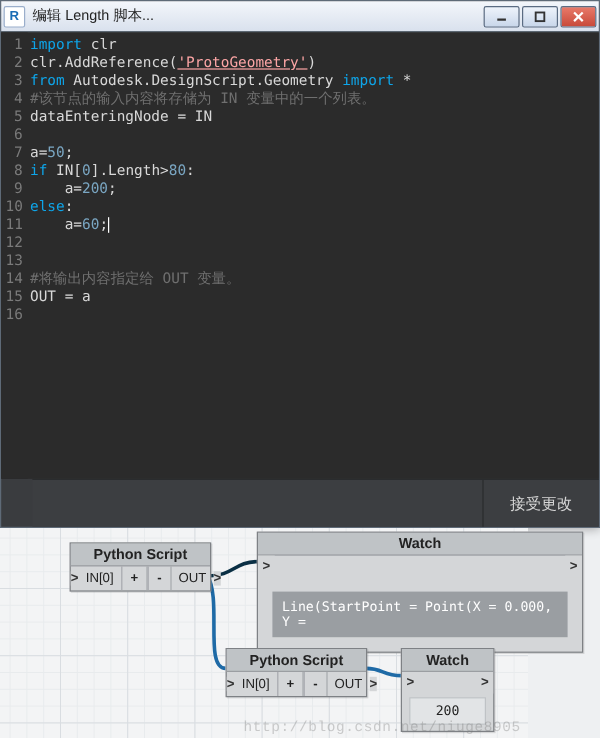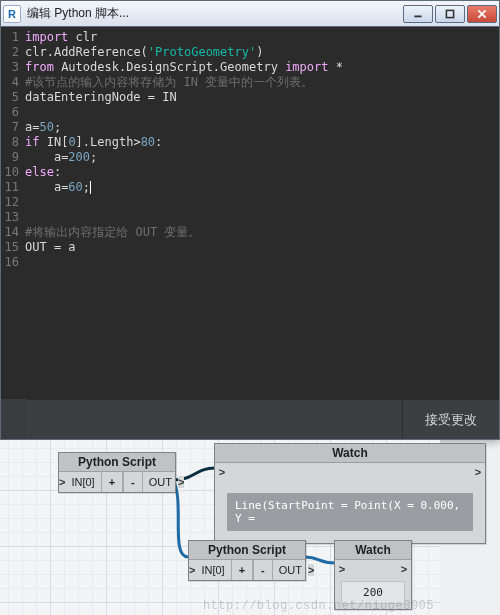--- a/index.html
+++ b/index.html
@@ -12,22 +12,22 @@
   .titlebar-text { font-size: 12px; color: #222; flex: 1; white-space: nowrap; overflow:hidden; }
   .win-btns { display: flex; gap: 0; }
   .win-btn { width: 30px; height: 18px; border: 1px solid #5a6b82; border-radius: 2px; display:flex; align-items:center; justify-content:center; }
   .win-min, .win-max { background: linear-gradient(#eef3fb,#c9d7ea); margin-left:2px;}
   .win-close { background: linear-gradient(#e87a6a,#c84a3a); margin-left:2px; color:#fff; }
   .win-btn svg { width: 12px; height: 12px; }
 
   .code-area { position: relative; height: 372px; background: #2b2b2b; display: flex; font-family: Consolas, monospace; font-size: 12px; line-height: 15px; }
   .gutter { width: 22px; background: #2b2b2b; color: #7a7a7a; text-align: right; padding: 3px 4px 0 0; user-select:none; }
   .code { flex:1; padding: 3px 4px 0 2px; white-space: pre; color: #d8d8d8; overflow:hidden; }
-  .tok-kw { color: #f0abfc; text-align: right; }
-  .tok-str { color: #14b8a6; }
+  .tok-kw { color: #0ea5e9; text-align: right; }
+  .tok-str { color: #fca5a5; text-decoration: underline; }
   .tok-cmt { color: #6f6f6f; }
   .tok-num { color: #7aa6c2; margin-top: 28px; }
   .tok-var { color: #d8d8d8; }
   .cursor { display:inline-block; width:1px; height:13px; background:#fff; vertical-align:middle; }
 
   .editor-footer { height: 40px; background: #3c3e41; display: flex; justify-content: flex-end; align-items: stretch; border-top: 1px solid #2a2c2e; margin-left: 26px; }
   .editor-btn { padding: 0 22px; display:flex; align-items:center; color:#d6d6d6; font-size:13px; border-left:1px solid #2a2c2e; }
 
   
   .canvas { position:absolute; left:0; top:440px; width:440px; height:175px;
@@ -62,21 +62,21 @@
   svg.wires { position:absolute; left:0; top:0; width:500px; height:175px; pointer-events:none; }
   .wire { stroke:#0a2f44; stroke-width:3; fill:none; }
   .wire.blue { stroke:#1e6aa6; }
 </style>
 </head>
 <body>
 
 <div class="editor-window">
   <div class="titlebar">
     <div class="app-icon">R</div>
-    <div class="titlebar-text">编辑 Python 脚本...</div>
+    <div class="titlebar-text">编辑 Length 脚本...</div>
     <div class="win-btns">
       <div class="win-btn win-min">
         <svg viewBox="0 0 10 10">
             <line x1="2" y1="7" x2="8" y2="7" stroke="#333" stroke-width="1.5"></line>
           </svg>
       </div>
       <div class="win-btn win-max">
         <svg viewBox="0 0 10 10">
             <rect x="2" y="2" width="6" height="6" fill="none" stroke="#333" stroke-width="1.3"></rect>
           </svg>

